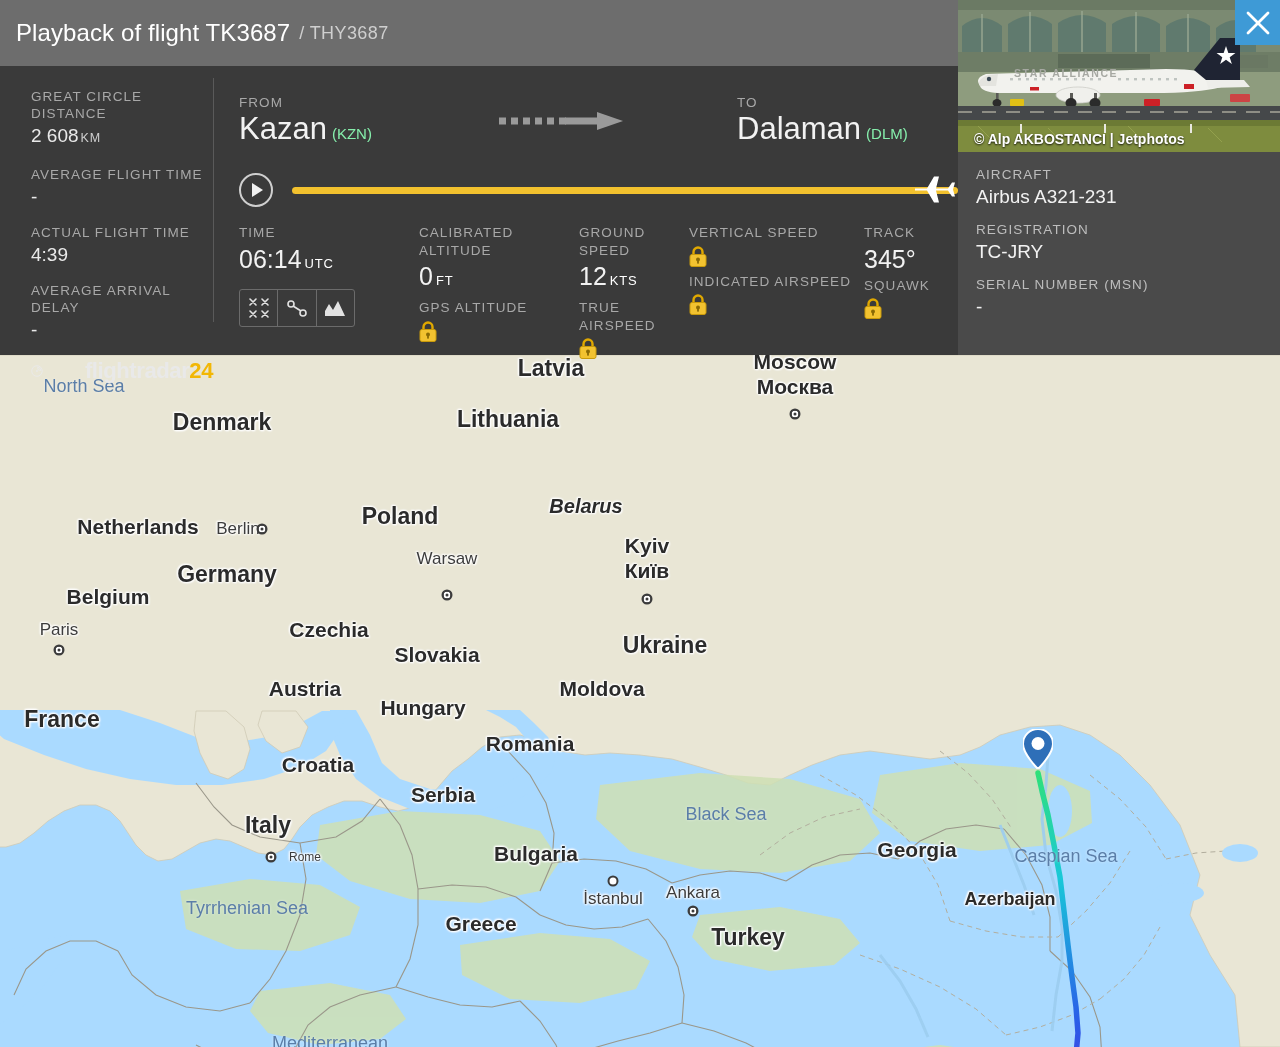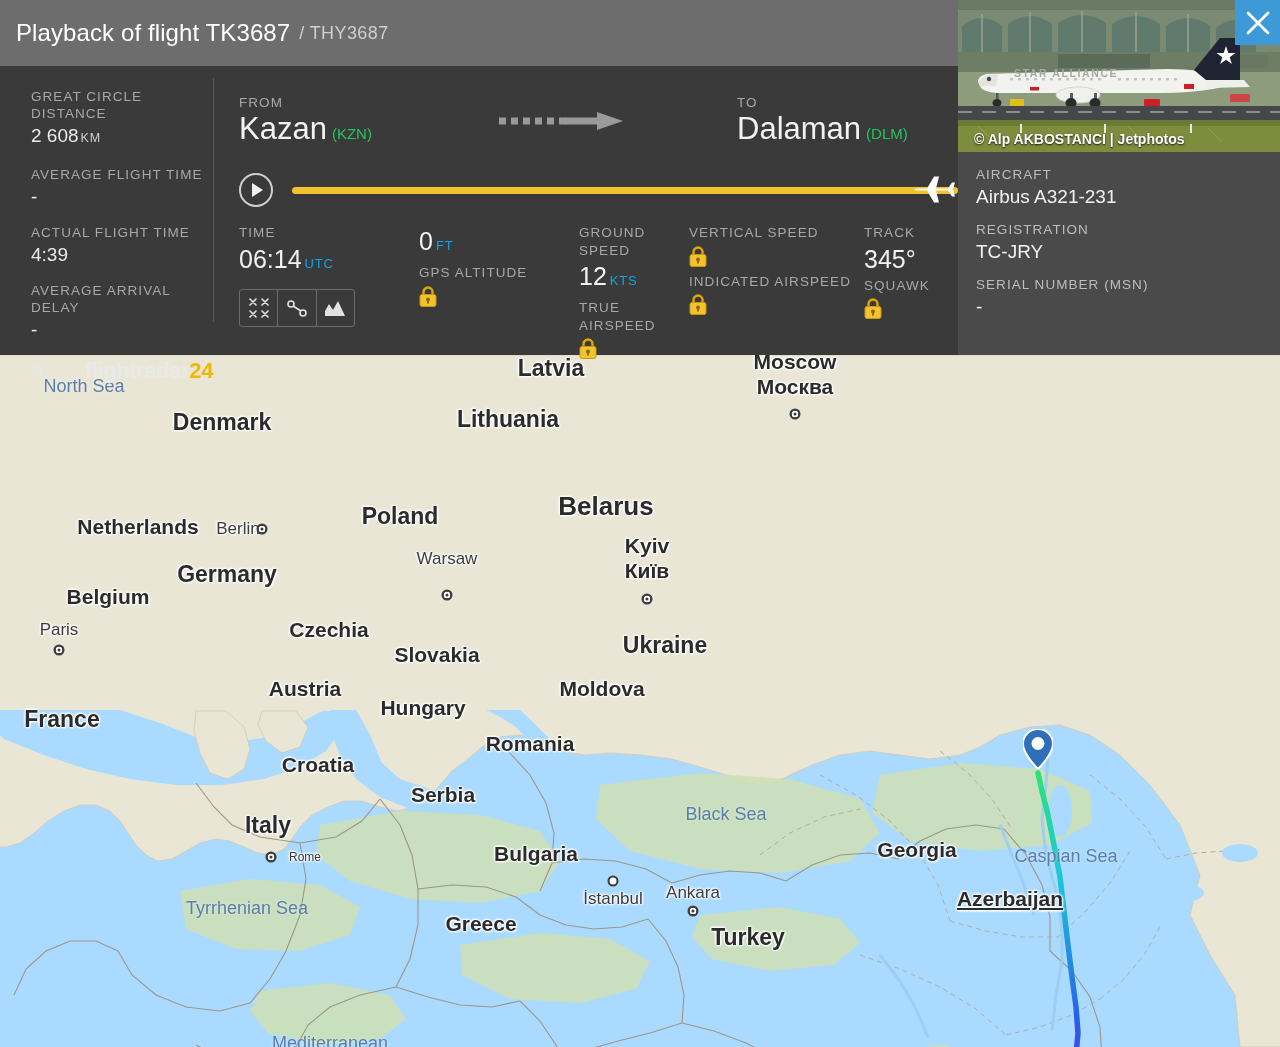--- a/index.html
+++ b/index.html
@@ -92,21 +92,21 @@
 
   .route-row { display: flex; align-items: flex-end; position: relative; height: 60px; }
   .route-end { width: 250px; }
   .route-kicker {
     color: #a8a8a8; font-size: 13.5px; letter-spacing: 1.05px; text-transform: uppercase;
   }
   .route-city {
     color: #f2f2f2; font-size: 31px; font-weight: normal; line-height: 38px;
     display: inline-block;
   }
-  .route-code { color: #22c55e; font-size: 15px; margin-left: 5px; }
+  .route-code { color: #86efac; font-size: 15px; margin-left: 5px; }
 
   .route-arrow { position: absolute; left: 258px; bottom: 14px; }
   .route-to { position: absolute; left: 498px; bottom: 0; }
 
   
   .progress-row {
     display: flex; align-items: center; margin-top: 20px; height: 44px;
   }
   .play-btn {
     width: 34px; height: 34px; border-radius: 50%;
@@ -144,21 +144,21 @@
   .tcol.vspd { width: 175px; }
   .tcol.trk  { width: 90px; }
 
   .t-label {
     color: #a8a8a8; font-size: 13.5px; letter-spacing: 1.05px;
     text-transform: uppercase; line-height: 17.5px;
   }
   .t-value {
     color: #f2f2f2; font-size: 25px; line-height: 32px; margin-top: 1px; margin-bottom: 2px;
   }
-  .t-value .unit { font-size: 13px; color: #0ea5e9; letter-spacing: .8px; margin-left: 3px; }
+  .t-value .unit { font-size: 13px; color: #ffffff; letter-spacing: .8px; margin-left: 3px; }
 
   .lock { display: inline-block; margin-top: 4px; }
 
   .icon-group {
     display: flex; border: 1px solid #6b6b6b; border-radius: 3px;
     width: 116px; height: 38px; margin-top: 9px;
   }
   .icon-btn {
     flex: 1; display: flex; align-items: center; justify-content: center;
     cursor: pointer; border-right: 1px solid #6b6b6b;
@@ -415,24 +415,24 @@
         <div class="lbl lbl-country" style="left: 268px; top: 470px; font-size: 23px;">Italy</div>
         <div class="lbl lbl-country" style="left: 443px; top: 440px; font-size: 21px;">Serbia</div>
         <div class="lbl lbl-country" style="left: 536px; top: 499px; font-size: 21px;">Bulgaria</div>
         <div class="lbl lbl-country" style="left: 481px; top: 569px; font-size: 21px;">Greece</div>
         <div class="lbl lbl-country" style="left: 748px; top: 582px; font-size: 23px;">Turkey</div>
         <div class="lbl lbl-country" style="left: 530px; top: 389px; font-size: 21px;">Romania</div>
         <div class="lbl lbl-country" style="left: 602px; top: 334px; font-size: 21px;">Moldova</div>
         <div class="lbl lbl-country" style="left: 400px; top: 161px; font-size: 23px;">Poland</div>
         <div class="lbl lbl-country" style="left: 508px; top: 64px; font-size: 23px;">Lithuania</div>
         <div class="lbl lbl-country" style="left: 551px; top: 13px; font-size: 23px;">Latvia</div>
-        <div class="lbl lbl-country" style="left: 606px; top: 151px; font-size: 26px;">Belarus</div>
+        <div class="lbl lbl-country" style="left: 586px; top: 151px; font-size: 20px; font-style: italic;">Belarus</div>
         <div class="lbl lbl-country" style="left: 665px; top: 290px; font-size: 23px;">Ukraine</div>
         <div class="lbl lbl-country" style="left: 917px; top: 495px; font-size: 21px;">Georgia</div>
-        <div class="lbl lbl-country" style="left: 1010px; top: 544px; font-size: 21px; text-decoration: underline;">Azerbaijan</div>
+        <div class="lbl lbl-country" style="left: 1010px; top: 544px; font-size: 18px;">Azerbaijan</div>
         <div class="lbl lbl-city" style="left: 238px; top: 174px; font-size: 17px;">Berlin</div>
         <div class="citydot filled" style="left: 262px; top: 174px;"></div>
         <div class="lbl lbl-city" style="left: 447px; top: 204px; font-size: 17px;">Warsaw</div>
         <div class="citydot filled" style="left: 447px; top: 240px;"></div>
         <div class="lbl lbl-city" style="left: 59px; top: 275px; font-size: 17px;">Paris</div>
         <div class="citydot filled" style="left: 59px; top: 295px;"></div>
         <div class="lbl lbl-city" style="left: 305px; top: 502px; font-size: 12px;">Rome</div>
         <div class="citydot filled" style="left: 271px; top: 502px;"></div>
         <div class="lbl lbl-city" style="left: 693px; top: 538px; font-size: 17px;">Ankara</div>
         <div class="citydot filled" style="left: 693px; top: 556px;"></div>
@@ -565,20 +565,21 @@
               </div>
               <div class="icon-btn">
                 <svg width="22" height="18" viewBox="0 0 22 18">
                   <path d="M1,17 L1,12 L5,5 L9,11 L14,2 L21,17 Z" fill="#e2e2e2"></path>
                 </svg>
               </div>
             </div>
           </div>
 
           <div class="tcol calt">
+            <div class="t-label">CALIBRATED ALTITUDE</div>
             <div class="t-value"><span>0</span><span class="unit">FT</span></div>
             <div class="t-label">GPS ALTITUDE</div>
             <div class="lock">
               <svg width="18" height="22" viewBox="0 0 18 22">
                 <path d="M4.5,9 L4.5,6 A4.5,4.5 0 0 1 13.5,6 L13.5,9" fill="none" stroke="#e0a800" stroke-width="2.4"></path>
                 <rect x="1" y="8.5" width="16" height="12" rx="2" fill="#f2c230" stroke="#c99a0a" stroke-width="1"></rect>
                 <circle cx="9" cy="13.6" r="2" fill="#8a6a05"></circle>
                 <rect x="8.1" y="13.6" width="1.8" height="4" fill="#8a6a05"></rect>
               </svg>
             </div>

